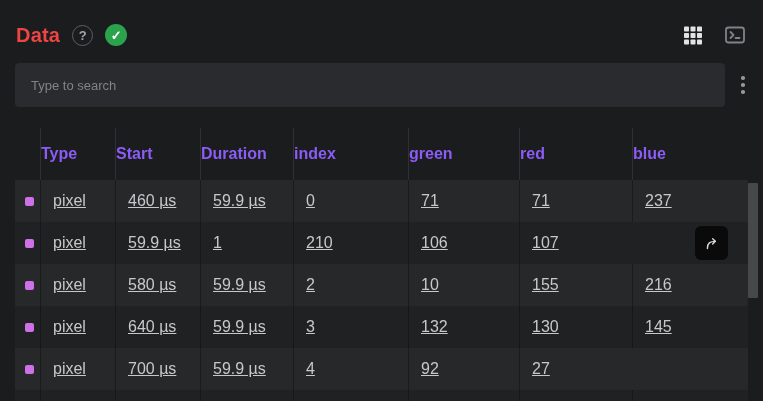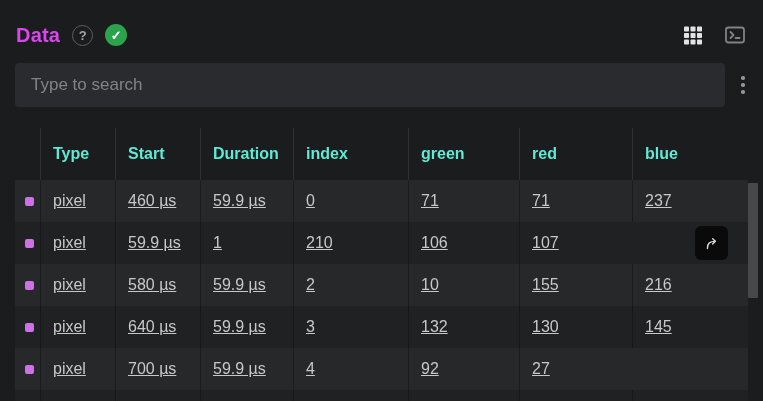--- a/index.html
+++ b/index.html
@@ -10,58 +10,58 @@
     font-family: "Liberation Sans", sans-serif;
     overflow: hidden;
   }
 
   
   .panel-header {
     display: flex; align-items: center; justify-content: space-between;
     padding: 14px 16px 0 16px; height: 56px;
   }
   .title-group { display: flex; align-items: center; gap: 12px; }
-  .page-title { font-size: 20px; font-weight: 700; color: #d946ef; margin: 0; letter-spacing: .2px; }
+  .page-title { font-size: 20px; font-weight: 700; color: #ef4444; margin: 0; letter-spacing: .2px; }
   .help-icon {
     width: 21px; height: 21px; border-radius: 50%;
     border: 1.5px solid #5c5f62; color: #a2a5a8;
     font-size: 13px; font-weight: 600;
     display: flex; align-items: center; justify-content: center;
   }
   .check-icon {
     width: 22px; height: 22px; border-radius: 50%;
     color: #ffffff; font-size: 13px; font-weight: 700;
     display: flex; align-items: center; justify-content: center;
   }
   .header-actions { display: flex; align-items: center; gap: 18px; }
   .icon-button { background: none; border: none; padding: 0; margin: 0; display: flex; cursor: pointer; }
 
   
   .search-row { display: flex; align-items: center; margin: 7px 6px 0 15px; }
   .search-input {
     flex: 1; height: 44px; background: #292b2e;
     border: none; border-radius: 4px; outline: none;
-    padding: 0 16px; font-size: 17px; color: #d4d6d8;
+    padding: 0 16px; font-size: 13px; color: #d4d6d8;
     font-family: "Liberation Sans", sans-serif;
   }
   .search-input::placeholder { color: #818487; }
   .kebab { width: 28px; display: flex; flex-direction: column; align-items: center; gap: 3.5px; margin-left: 4px; background: none; border: none; padding: 6px 0; cursor: pointer; }
   .kebab .dot { width: 3.5px; height: 3.5px; border-radius: 50%; background: #94979a; }
 
   
   .table-wrap { position: relative; margin: 21px 0 0 15px; width: 743px; height: 273px; overflow: hidden; }
   .grid-row {
     display: grid;
     grid-template-columns: 25px 75px 85px 93px 115px 111px 113px 116px;
     width: 733px; position: relative;
   }
   .header-row { height: 52px; }
   .header-cell {
-    display: flex; align-items: center; padding-left: 12px;
-    font-size: 16px; font-weight: 700; color: #5eead4;
+    display: flex; align-items: center; padding-left: 0;
+    font-size: 16px; font-weight: 700; color: #8b5cf6;
     border-left: 1px solid #2e3134;
   }
   .header-cell:first-child { border-left: none; }
   .body-row { height: 42px; }
   .body-row.even { background: #26282a; }
   .body-row.odd  { background: #1f2123; }
   .body-row.partial { height: 11px; }
   .body-cell {
     display: flex; align-items: center; padding-left: 12px;
     font-size: 16px; color: #c6c8ca;

